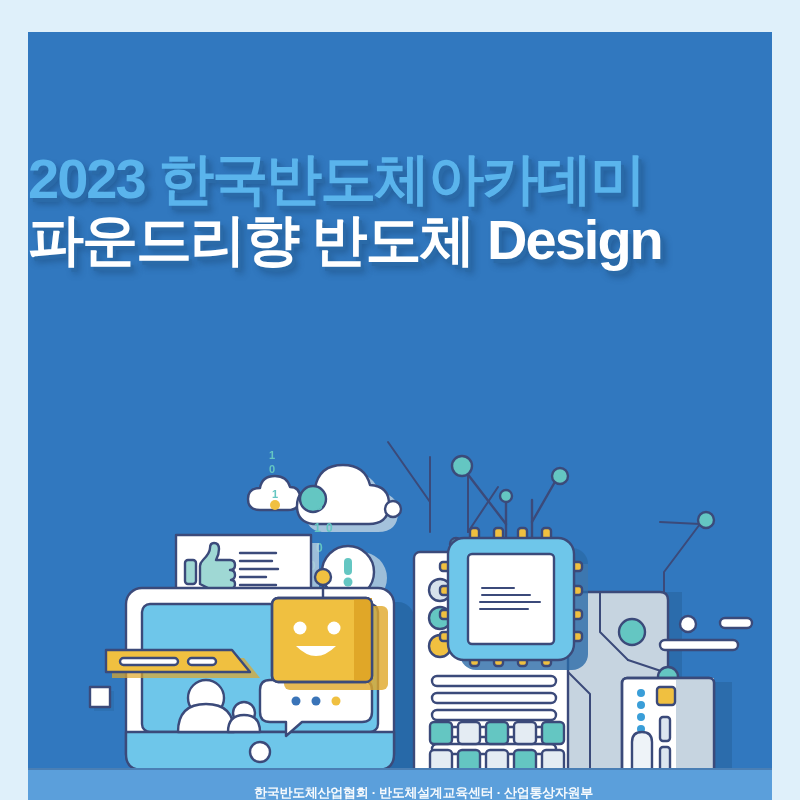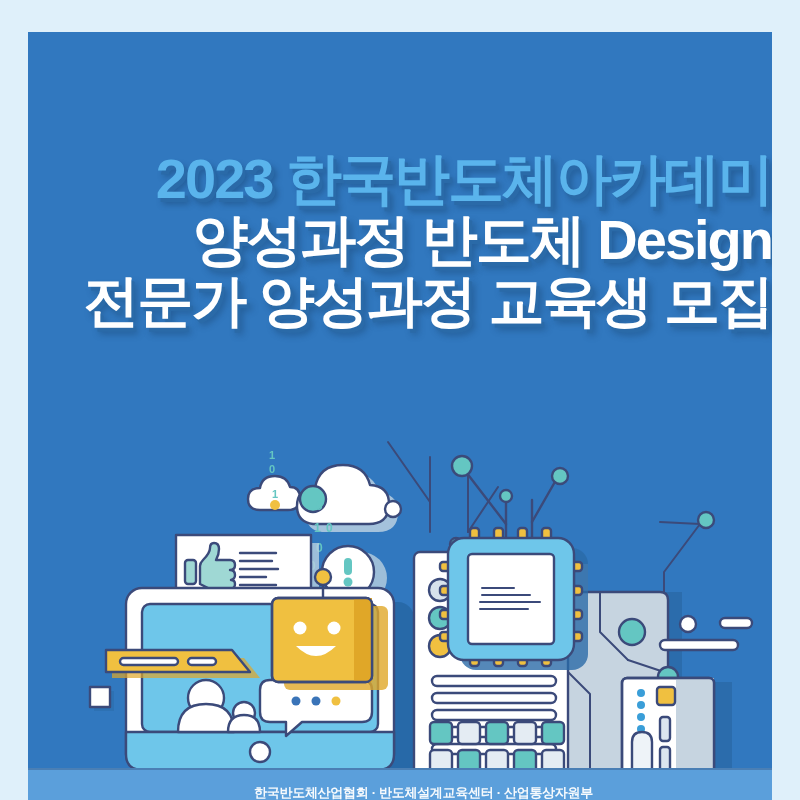--- a/index.html
+++ b/index.html
@@ -32,21 +32,21 @@
     font-size:13px;
     font-weight:bold;
     letter-spacing:-0.3px;
     white-space:nowrap;
     opacity:.95;
   }
 
   
   .title-block{
     position:absolute;left:0;right:0;top:118px;
-    text-align:right;
+    text-align:left;
   }
   .t-line{
     display:block;
     font-weight:bold;
     letter-spacing:-2px;
     line-height:1.02;
     white-space:nowrap;
   }
   .t1{
     font-size:56px;
@@ -332,22 +332,21 @@
             <rect x="580" y="752" width="66" height="20" rx="3" fill="#64c6c2" stroke="none"></rect>
             <rect x="592" y="758" width="60" height="5" rx="2.5" fill="#3b9a94" stroke="none"></rect>
           </g>
 
         </g>
       </svg>
     </div>
 
     <div class="title-block">
       <span class="t-line t1">2023 한국반도체아카데미</span>
-      <span class="t-line t2">양성과정 반도체 Design</span>
-      <span class="t-line t3">전문가 양성과정 교육생 모집</span>
+      <span class="t-line t2">파운드리향 반도체 Design</span>
     </div>
 
     <div class="ground">
       <div class="ground-text">한국반도체산업협회 · 반도체설계교육센터 · 산업통상자원부</div>
     </div>
 
   </div>
 </div>
 
 </body></html>

